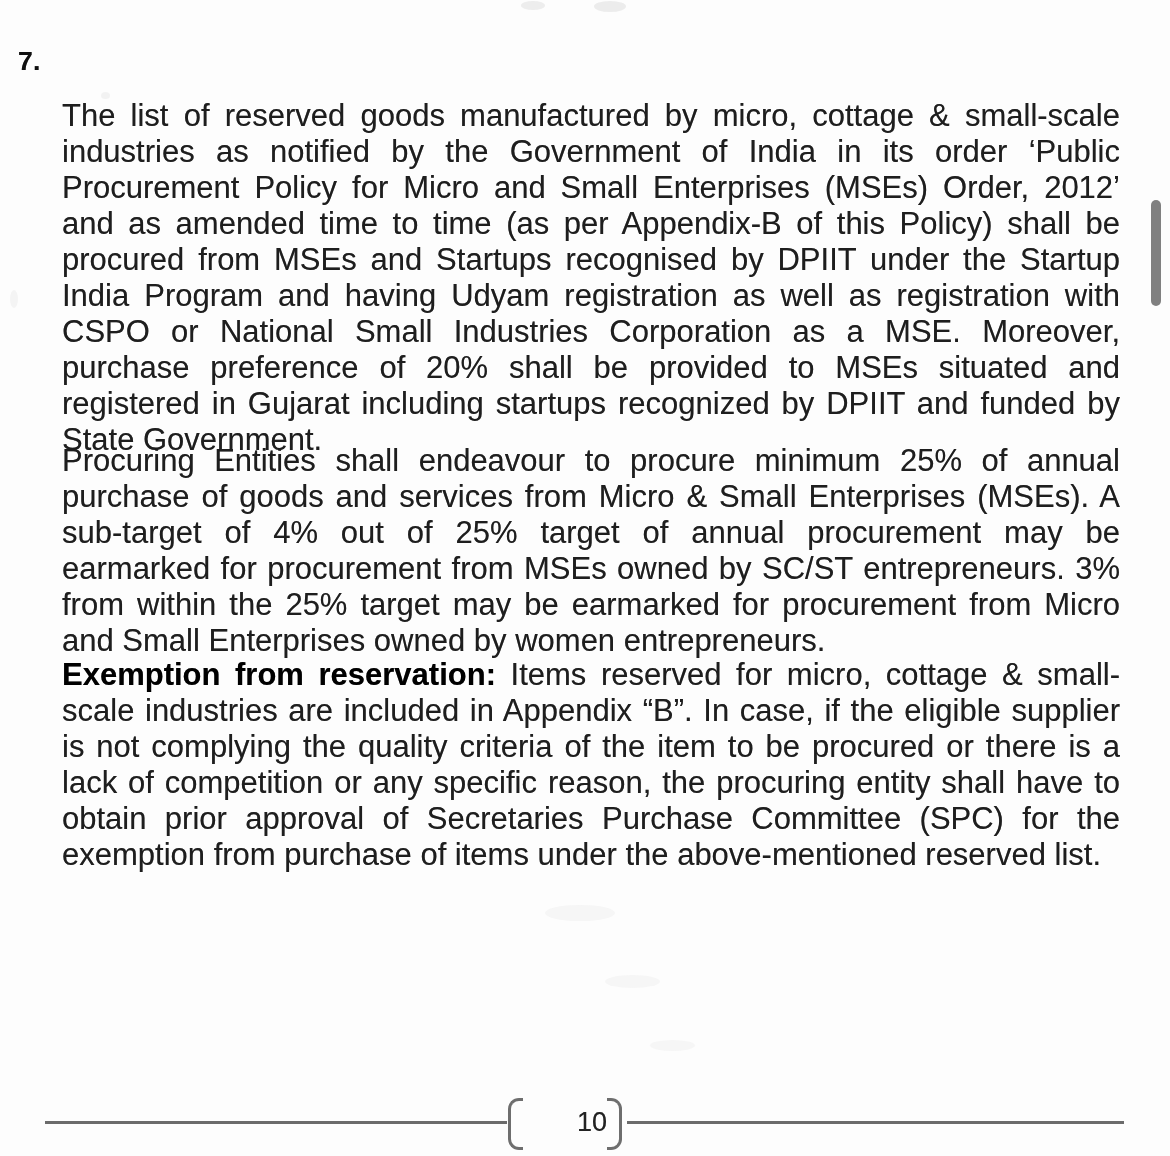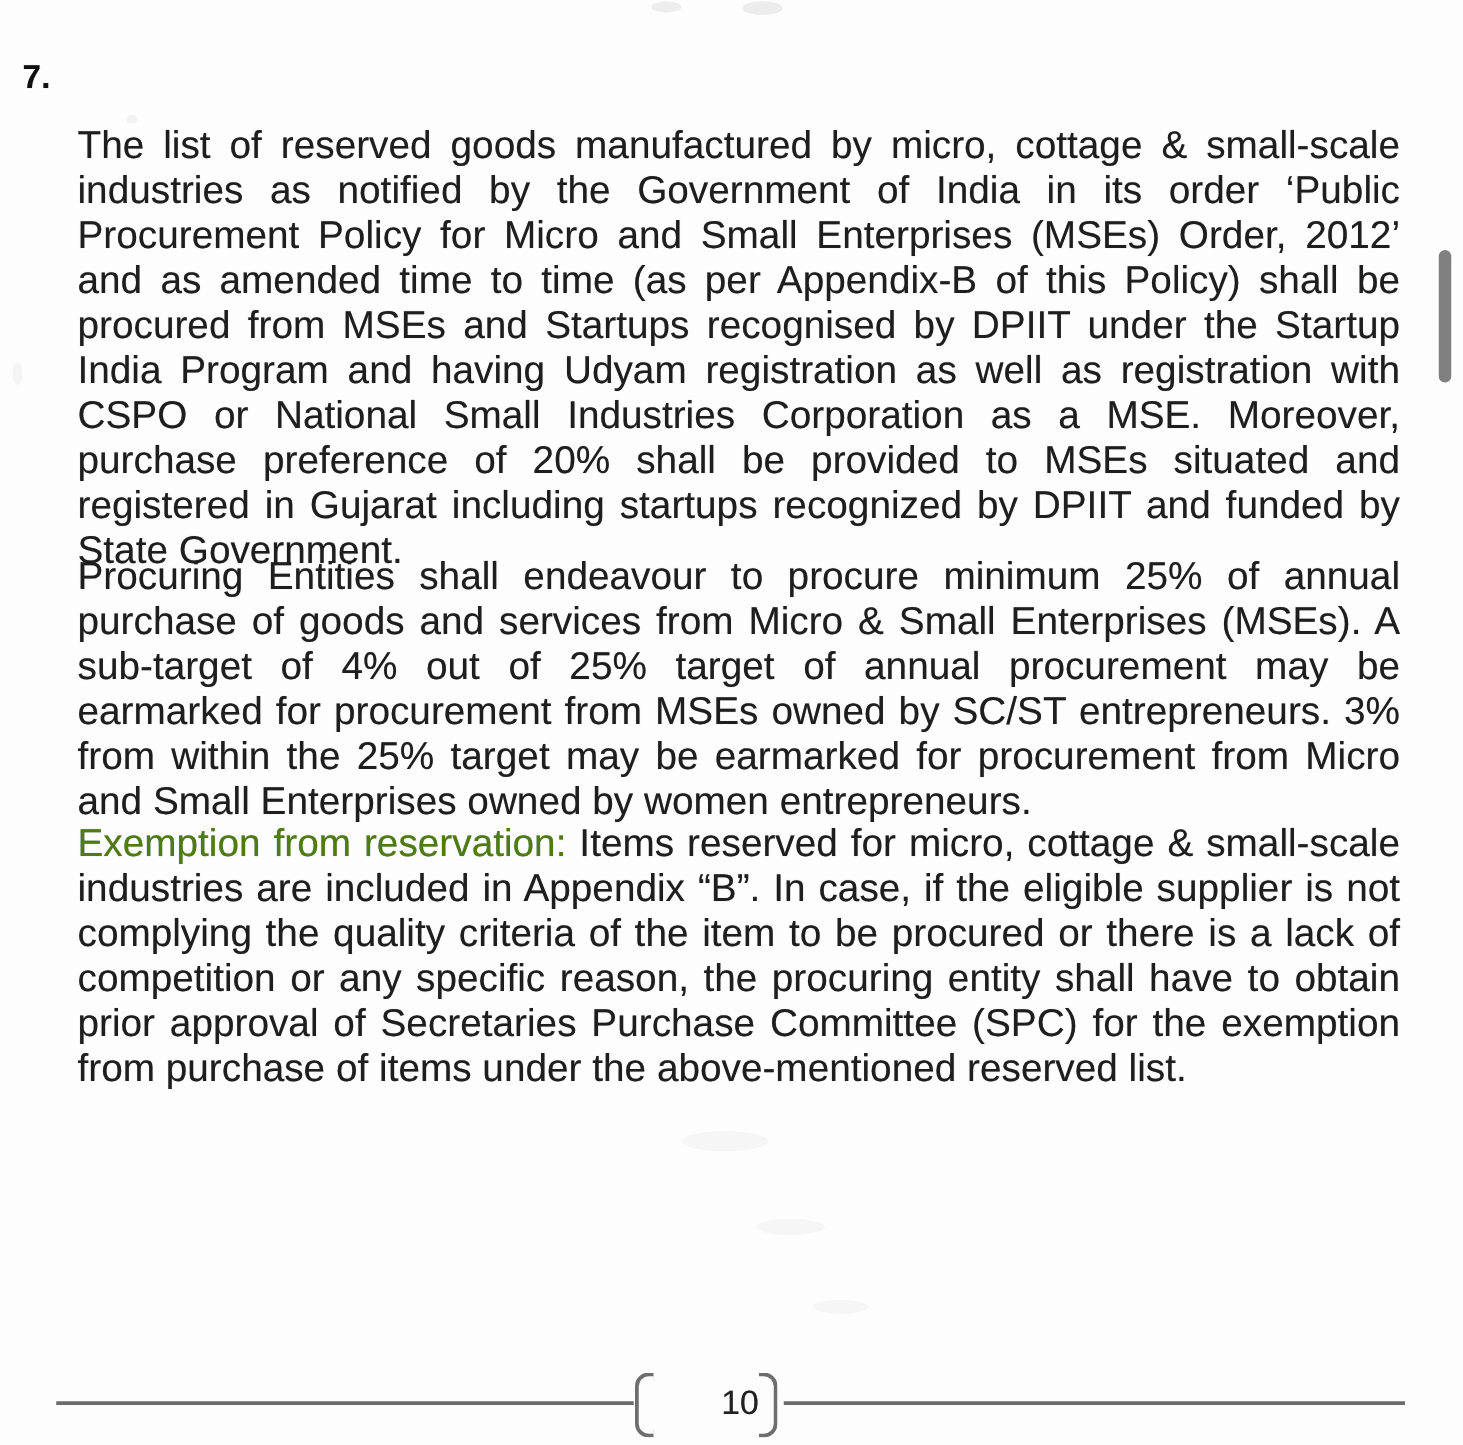--- a/index.html
+++ b/index.html
@@ -48,22 +48,22 @@
     left: 62px;
     width: 1058px;
     margin: 0;
     font-size: 31px;
     line-height: 36px;
     color: var(--text, #1e1e1e);
     text-align: justify;
     text-shadow: 0 0 0.6px rgba(0,0,0,0.45);
   }
   .para b {
-    font-weight: normal;
-    color: #4d7c0f;
+    font-weight: bold;
+    color: #000000;
   }
   .para-1 { top: 98px; }
   .para-2 { top: 443px; }
   .para-3 { top: 657px; }
   
   .footer-rule {
     position: absolute;
     top: 1121px;
     height: 3px;
     background: var(--rule, #6b6b6b);

